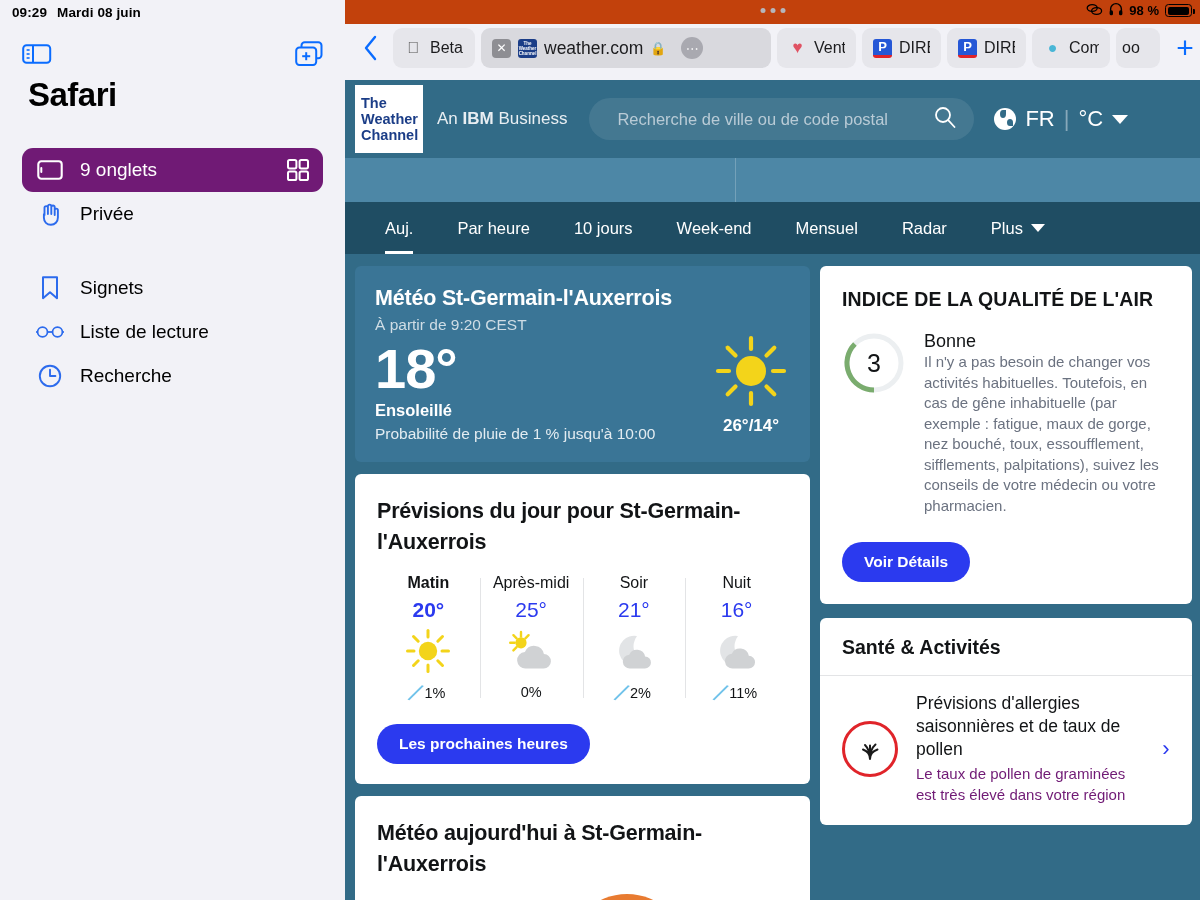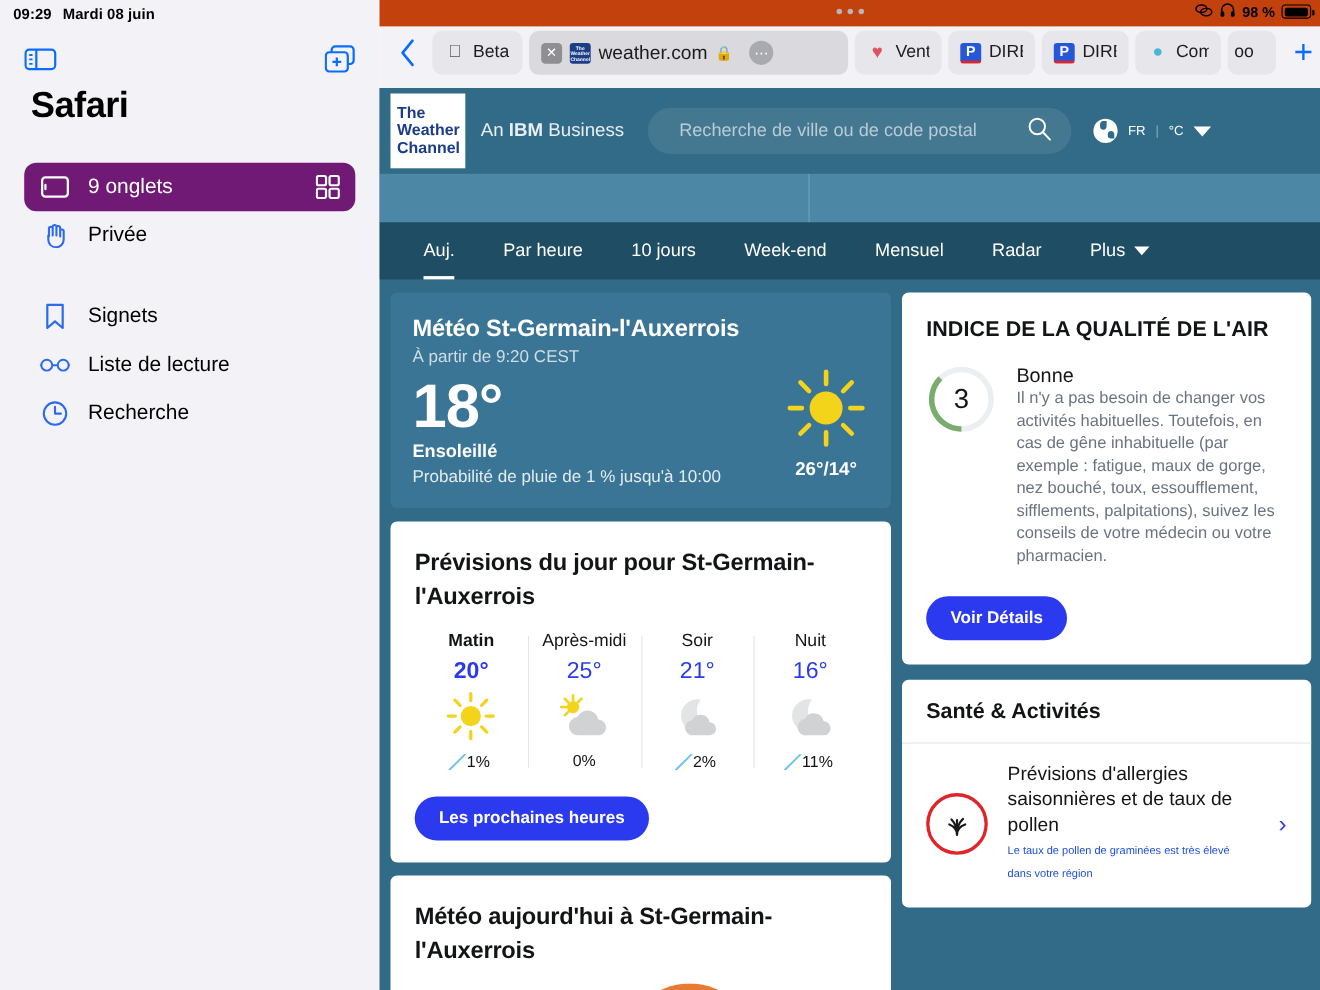--- a/index.html
+++ b/index.html
@@ -133,21 +133,21 @@
   }
   .ibm-biz { color: #e8eef2; font-size: 17px; font-weight: 400; white-space: nowrap;}
   .ibm-biz b { font-weight: 700; text-align: center; }
   .wx-search {
     flex: 1; max-width: 385px; height: 42px; border-radius: 21px;
     background: rgba(255,255,255,0.09);
     display: flex; align-items: center; padding: 0 18px 0 28px;
     margin-left: 8px;
   }
   .wx-search .ph { flex:1; color: #b9cbd6; font-size: 16.5px; }
-  .wx-locale { display:flex; align-items:center; gap:9px; color:#fff; font-size:12px; margin-left: 6px;}
+  .wx-locale { display:flex; align-items:center; gap:9px; color:#fff; font-size:22px; margin-left: 6px;}
   .wx-locale .bar { color:#87a8ba; }
   .globe { width:22px;height:22px;border-radius:50%;background:#fff;position:relative;display:block;}
   .globe::before{content:"";position:absolute;left:6px;top:2px;width:6px;height:8px;background:#326b87;border-radius:50% 0 50% 50%;}
   .globe::after{content:"";position:absolute;left:13px;top:11px;width:6px;height:7px;background:#326b87;border-radius:50% 50% 0 50%;}
   .caret-down { width:0;height:0;border-left:8px solid transparent;border-right:8px solid transparent;border-top:9px solid #fff;}
 
   .ad-strip { height: 44px; background: #4d87a6; position: relative; }
   .ad-strip .divider { position:absolute; left: 390px; top: 0; bottom: 0; width: 1px; background: rgba(255,255,255,0.22);}
 
   .wx-nav {
@@ -224,21 +224,21 @@
     font-size: 19.5px; font-weight: 700; color:#121416;
     padding: 18px 22px 16px 22px; border-bottom: 1px solid #e3e4e6;
   }
   .health-row { display:flex; align-items:center; gap: 18px; padding: 16px 16px 20px 22px; cursor:pointer;}
   .pollen-ico {
     width: 56px; height: 56px; flex:0 0 56px; border-radius:50%;
     border: 3.5px solid #e0242a; display:flex; align-items:center; justify-content:center;
   }
   .health-txt { flex:1; }
   .health-title { font-size: 17.5px; color:#121416; line-height: 23px;}
-  .health-sub { font-size: 10px; color:#1d4ed8; line-height: 20.5px; margin-top: 3px;}
+  .health-sub { font-size: 15px; color:#701a75; line-height: 20.5px; margin-top: 3px;}
   .chev { color:#2b3aef; font-size: 22px; flex:0 0 20px; text-align:center;}
 </style>
 </head>
 <body>
 
 <div id="root">
 
   <aside class="sidebar">
 
     <div class="status-bar">

